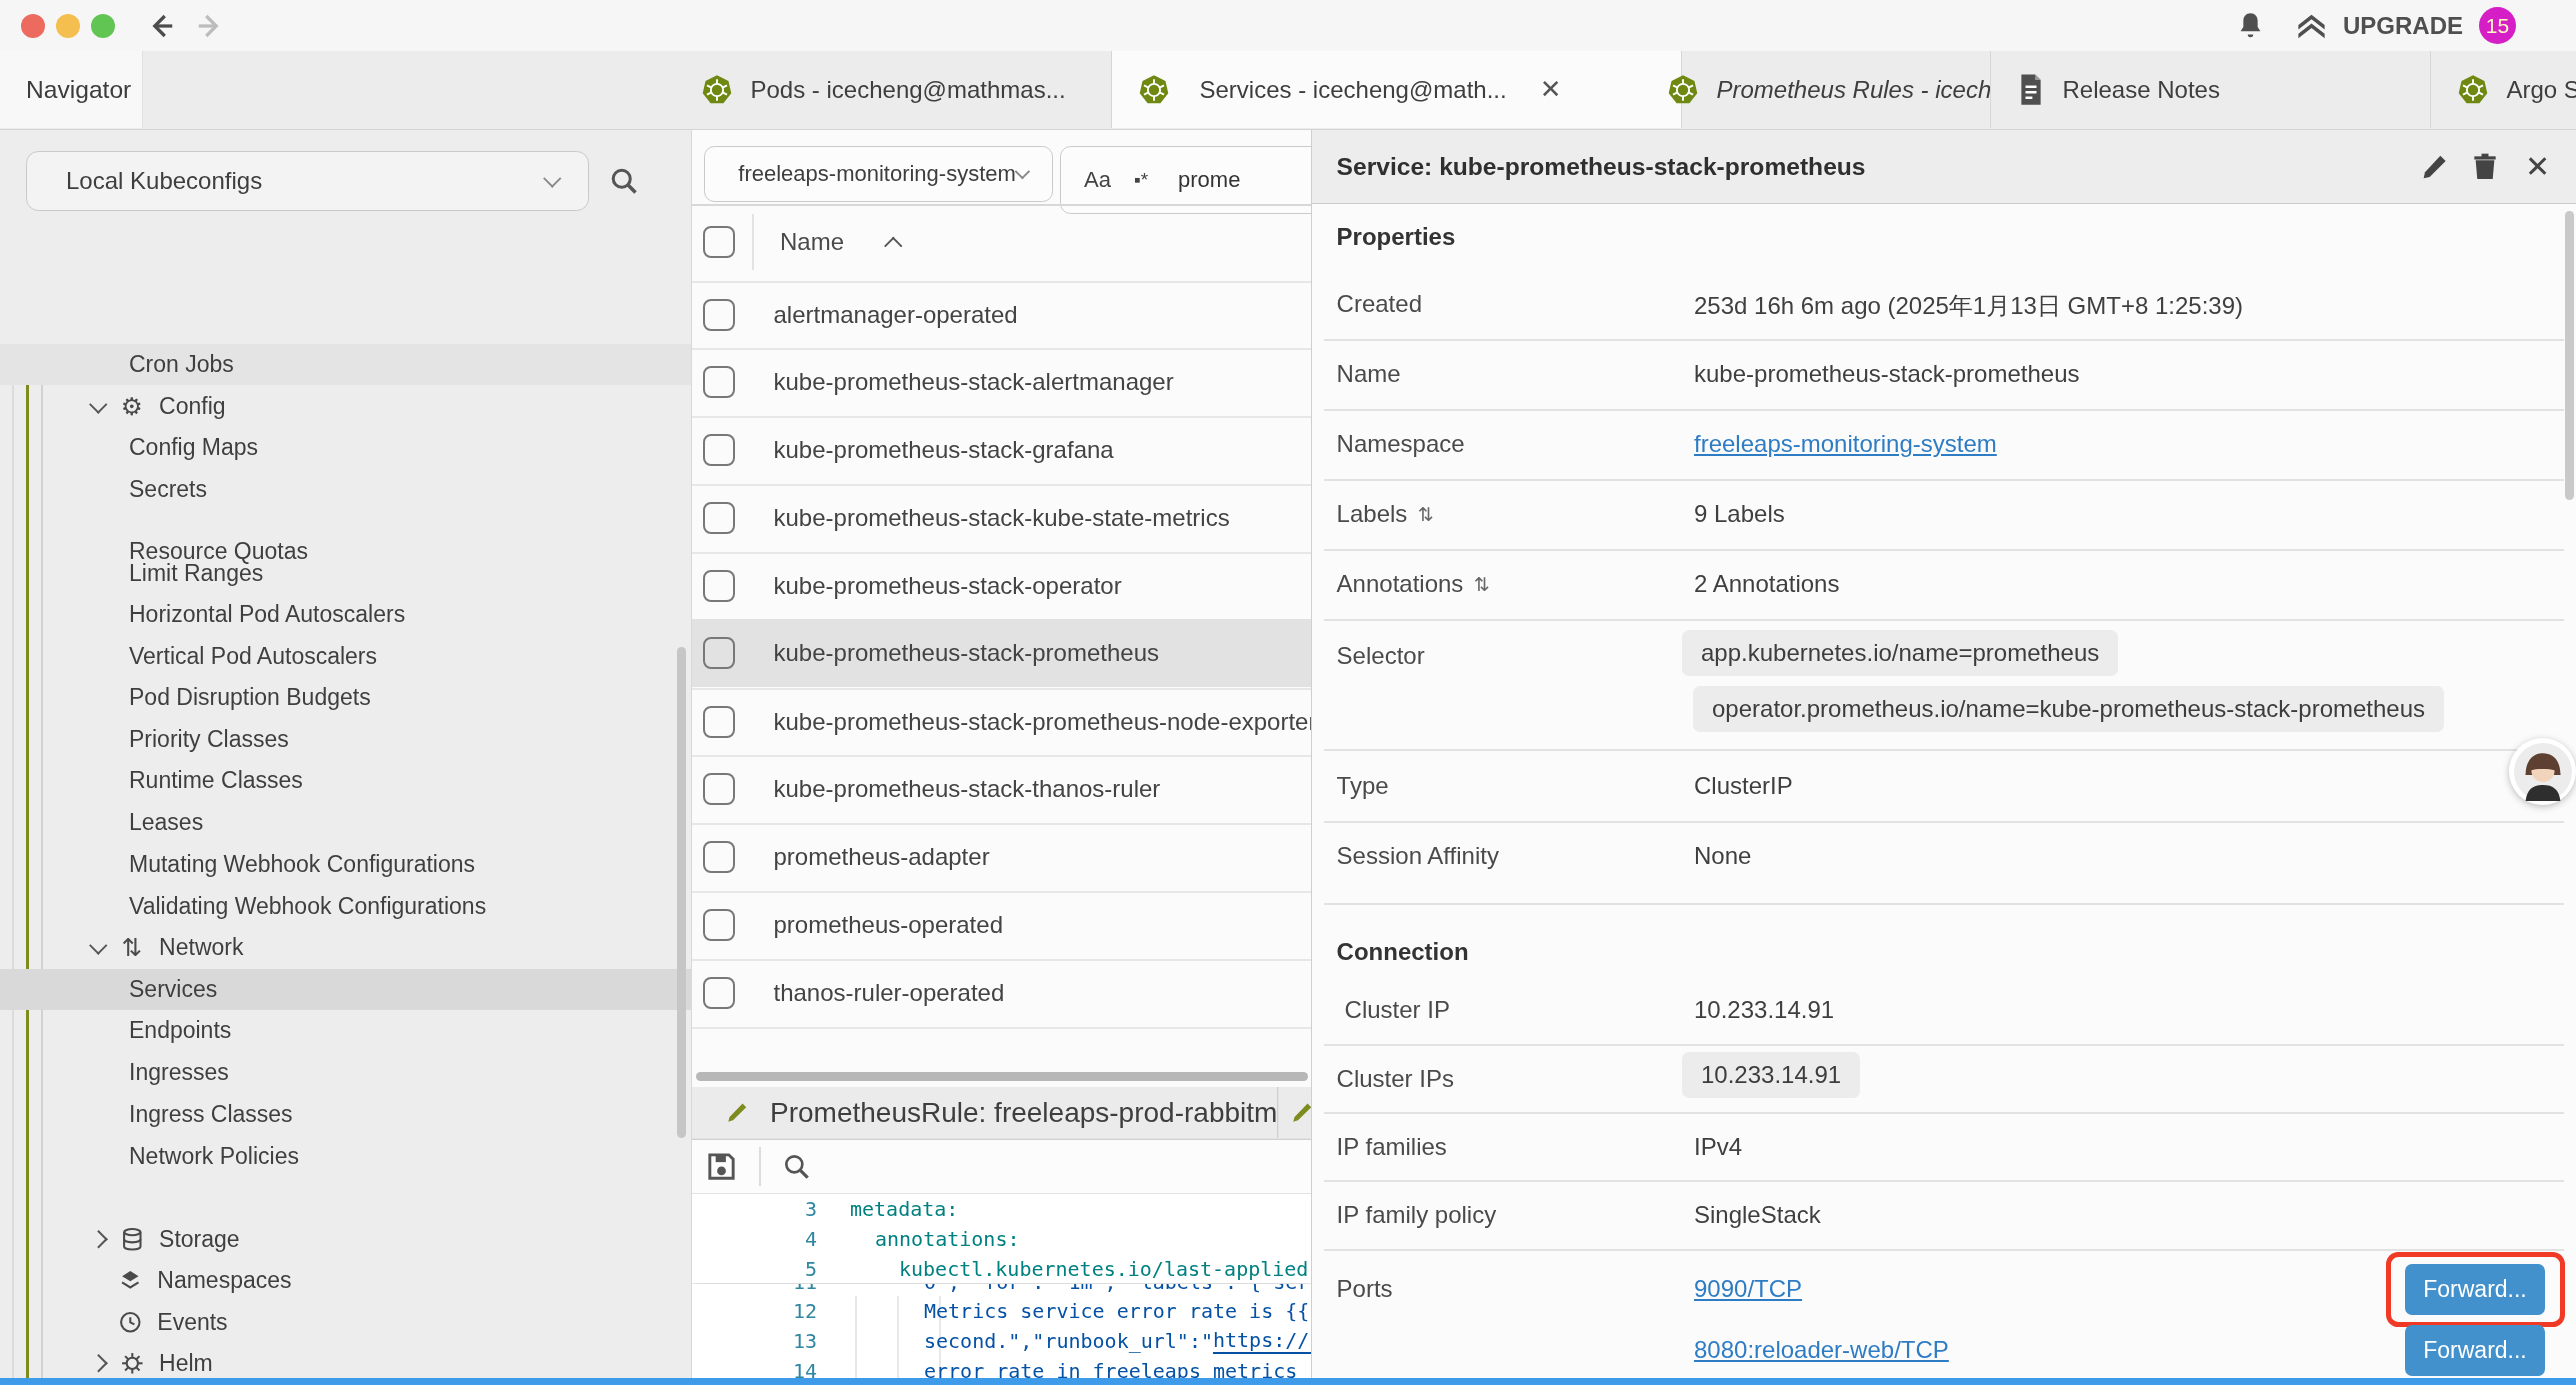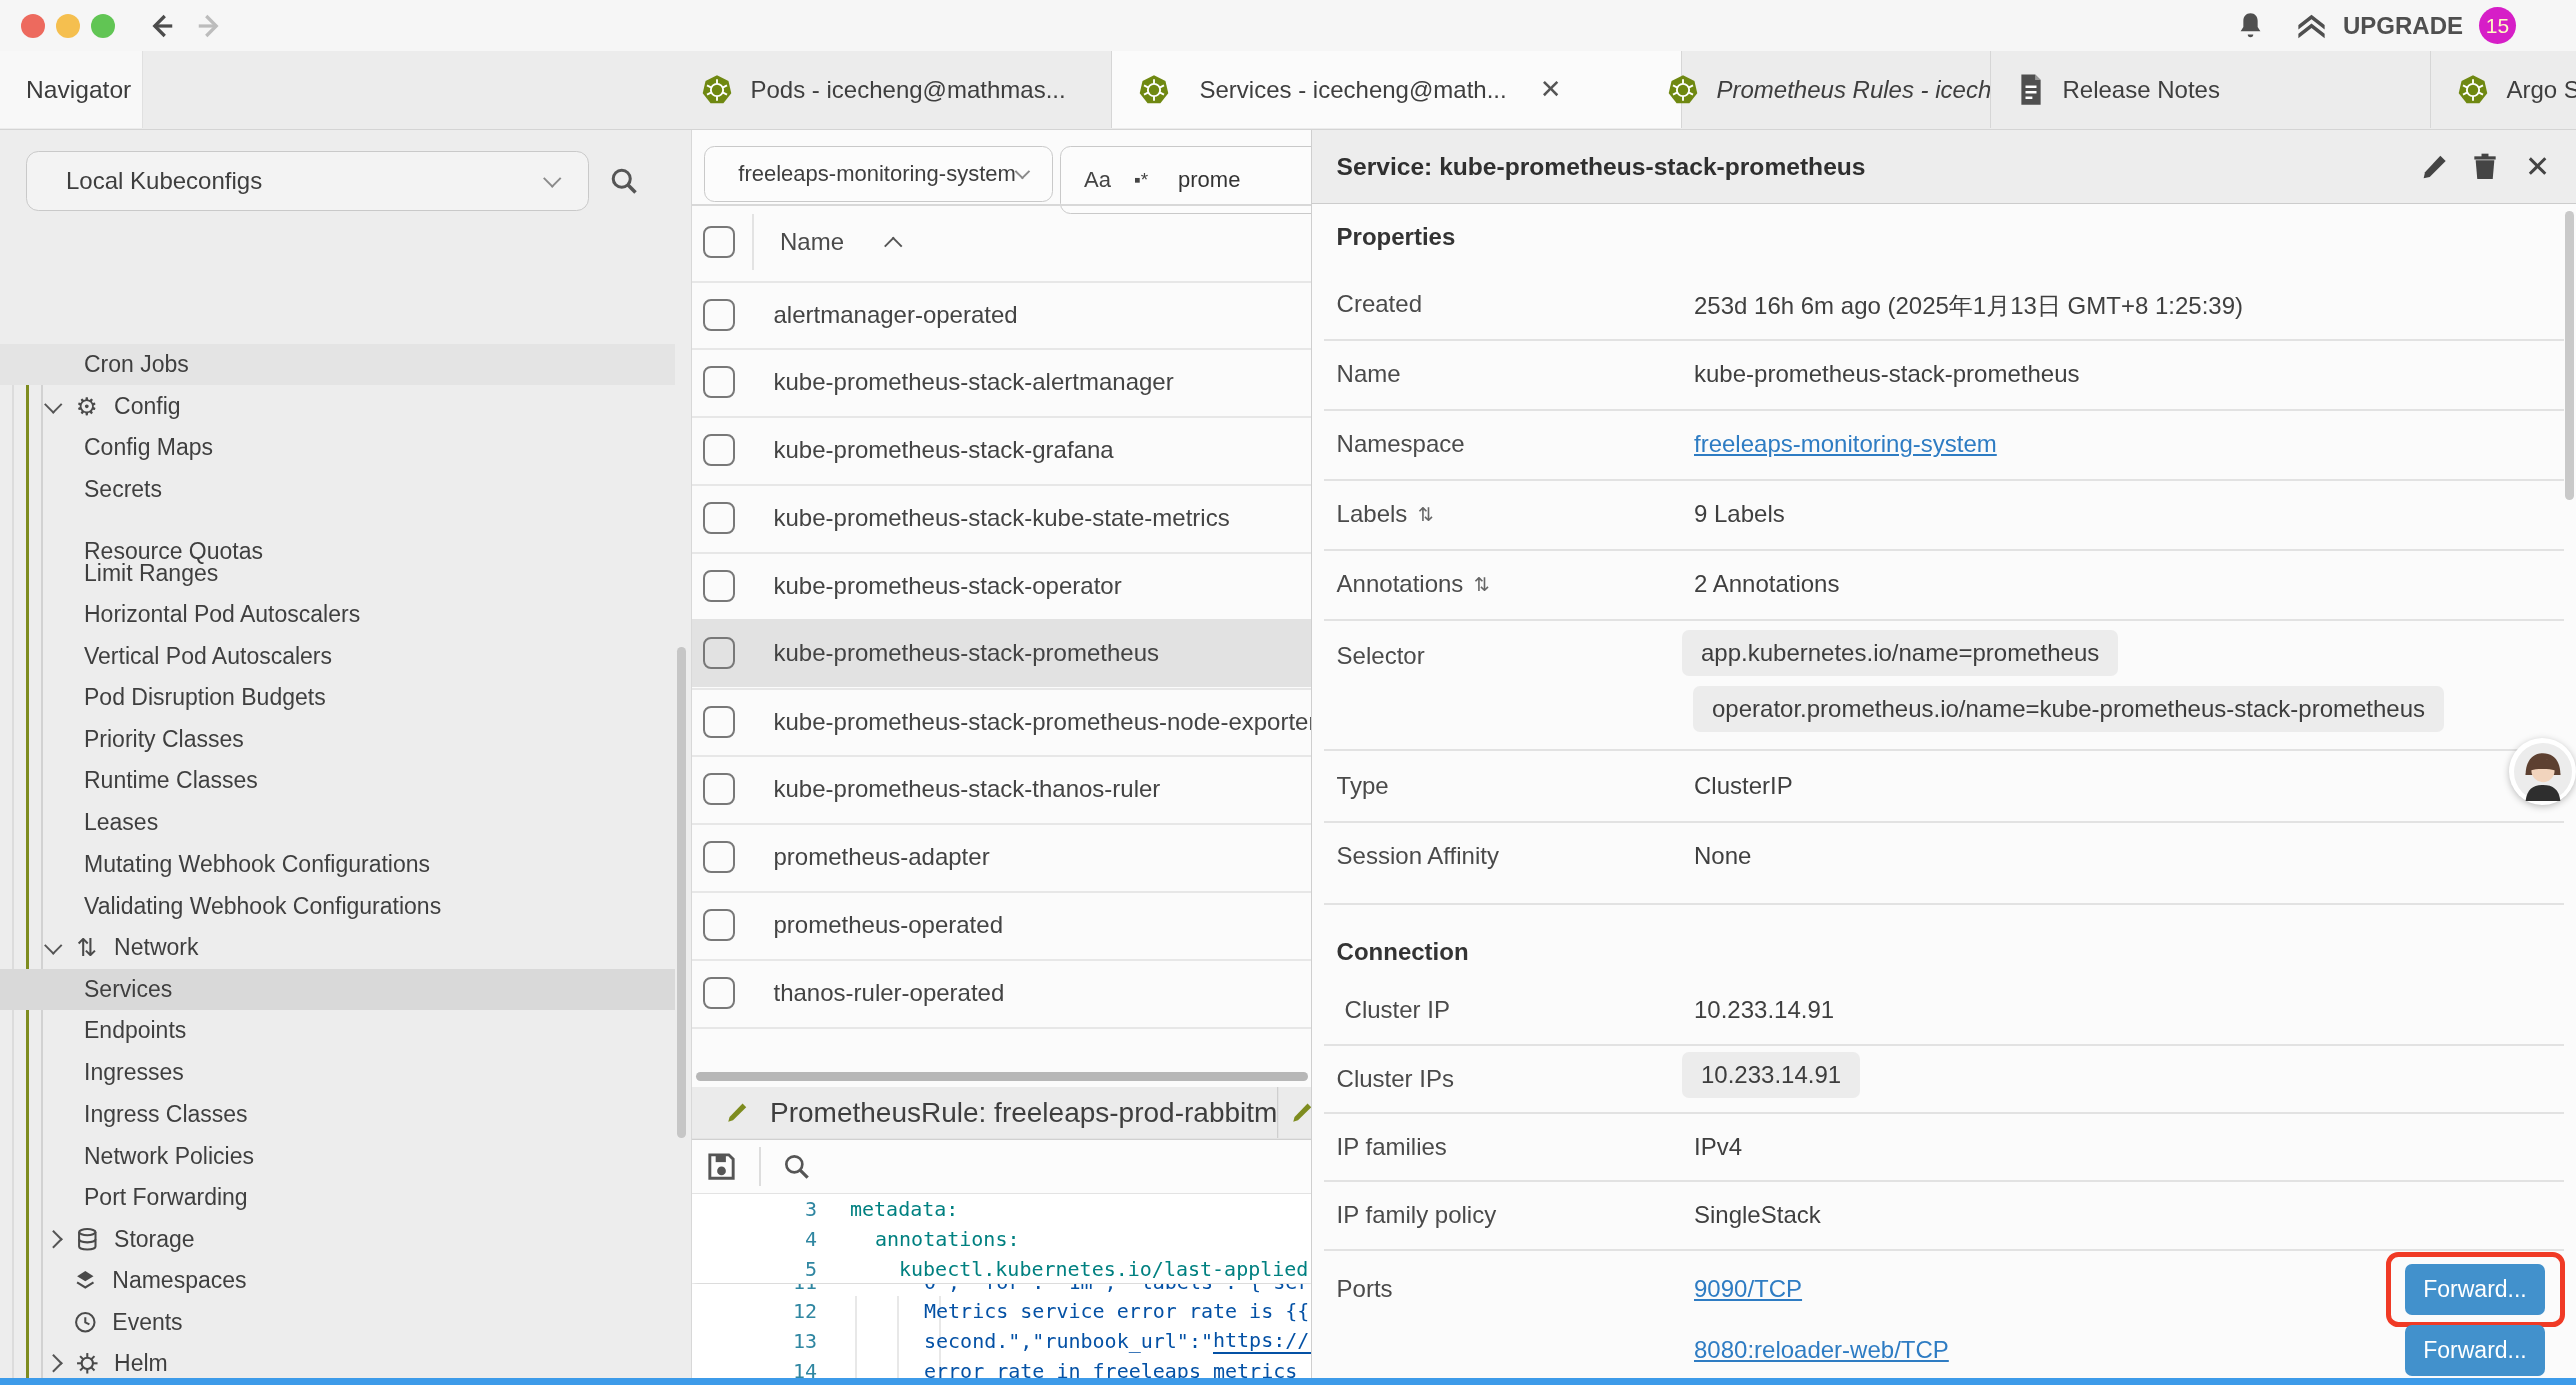--- a/index.html
+++ b/index.html
@@ -23,21 +23,21 @@
   .tab .k8s{margin:0 17.5px 0 26px;flex:0 0 auto;}
   .tab .doc{margin:0 17.5px 0 26px;flex:0 0 auto;}
   .tab .close{margin-left:21px;font-size:26px;color:#555;}
   .italic{font-style:italic;}
   
   .sidebar{left:0;top:130px;width:691px;height:1256px;background:#ededed;overflow:hidden;}
   .kube-select{left:26px;top:21px;width:563px;height:60px;border:1.8px solid #c9c9c9;border-radius:12.3px;
                background:#f3f3f3;display:flex;align-items:center;box-sizing:border-box;font-size:24px;color:#3e3e3e;}
   .kube-select .lbl{padding-left:39px;flex:1;}
   .guide{top:219px;height:1154px;}
-  .side-item{left:0;width:675px;height:41px;display:flex;align-items:center;font-size:23px;color:#3f3f3f;white-space:nowrap;}
+  .side-item{left:0;width:675px;height:41px;display:flex;align-items:center;font-size:23px;color:#3f3f3f;white-space:nowrap;padding-left:45px;}
   .side-item .chev{margin-left:47px;}
   .side-item .gicon{margin-left:0;width:30px;display:flex;justify-content:center;}
   .side-item .glabel{margin-left:12.3px;}
   .side-item .clabel{margin-left:84px;}
   .chev{width:10.5px;height:10.5px;border-right:2.6px solid #555;border-bottom:2.6px solid #555;display:inline-block;flex:0 0 auto;}
   .chev.down{transform:rotate(45deg);margin-top:-5.3px;}
   .chev.right{transform:rotate(-45deg);}
   .hl-row{background:#e4e4e4;}
   .sel-row{background:#d9d9d9;}
   
@@ -283,23 +283,20 @@
     </div>
   <div class="abs side-item" style="top:922px;">
       <span class="clabel">Ingresses</span>
     </div>
   <div class="abs side-item" style="top:964px;">
       <span class="clabel">Ingress Classes</span>
     </div>
   <div class="abs side-item" style="top:1006px;">
       <span class="clabel">Network Policies</span>
     </div>
-  <div class="abs side-item" style="top:1047px;">
-      <span class="clabel">Port Forwarding</span>
-    </div>
 
   <div class="abs side-item" style="top:1089px;">
     <span class="chev right"></span>
     <span class="gicon" style="margin-left:12.3px;">
       <svg width="24.6" height="24.6" viewBox="0 0 24 24">
           <ellipse cx="12" cy="5" rx="8" ry="3" fill="none" stroke="#4a4a4a" stroke-width="2"></ellipse>
           <path d="M4 5v14c0 1.7 3.6 3 8 3s8-1.3 8-3V5" fill="none" stroke="#4a4a4a" stroke-width="2"></path>
           <path d="M4 12c0 1.7 3.6 3 8 3s8-1.3 8-3" fill="none" stroke="#4a4a4a" stroke-width="2"></path>
         </svg>
     </span>

